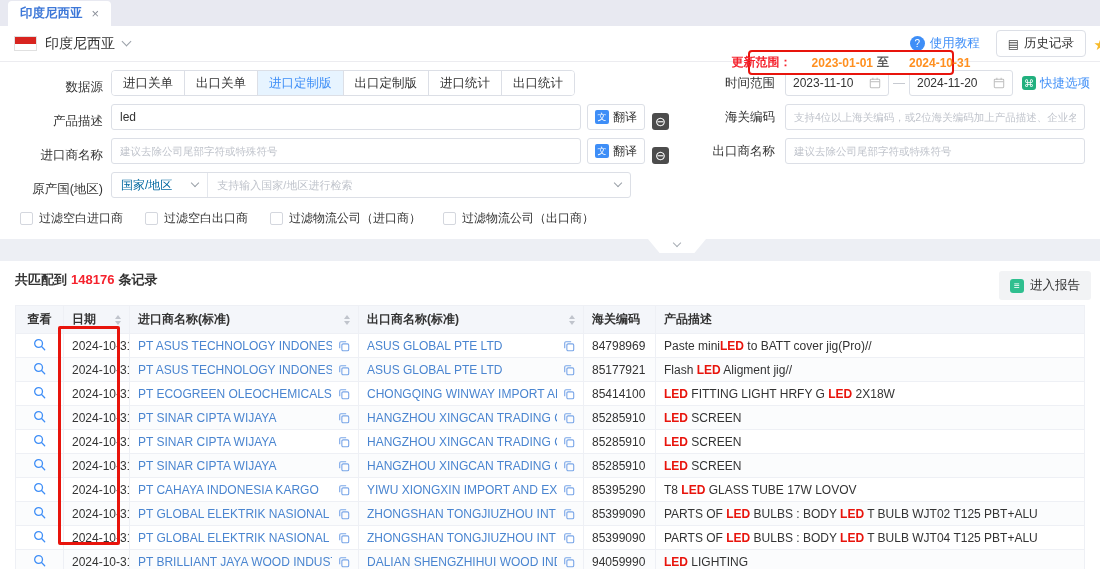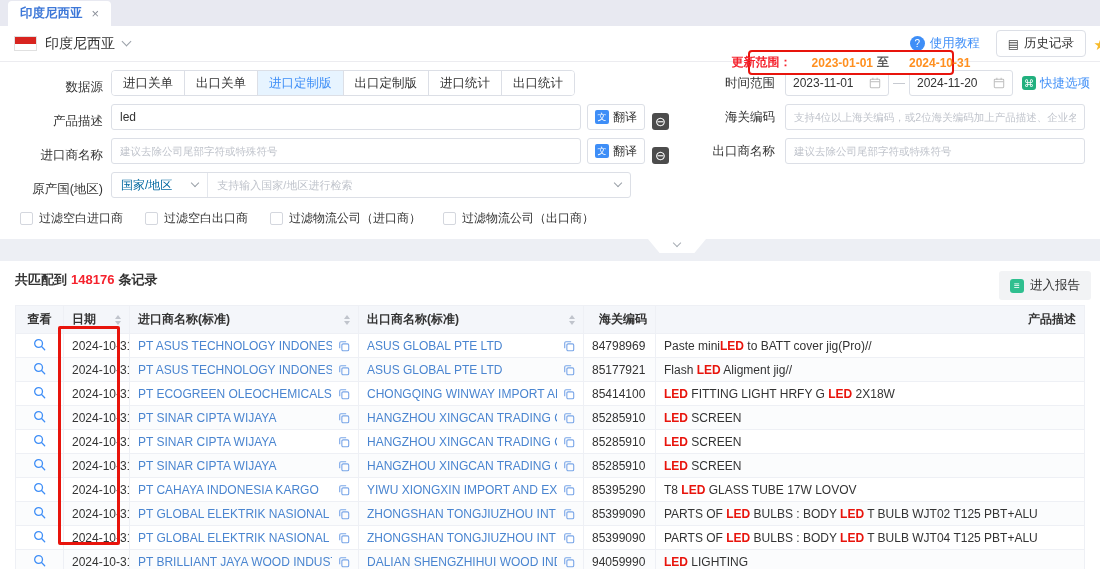--- a/index.html
+++ b/index.html
@@ -91,21 +91,21 @@
   .results-head { display:flex; align-items:flex-start; height:26px; margin-bottom:8px; }
   .summary { font-size:13px; font-weight:bold; color:#333; }
   .summary .count { color:#f5222d; padding:0 4px; }
   .report-btn { margin-left:auto; margin-right:-6px; display:flex; align-items:center; gap:6px;
                 background:#f2f3f5; border-radius:3px; padding:6px 11px; font-size:12.5px; color:#333;
                 cursor:pointer; white-space:nowrap; }
   .ico-report { width:14px; height:14px; border-radius:3px; background:#2fbf8f; color:#fff; font-size:10px;
                 display:inline-flex; align-items:center; justify-content:center; }
   table { width:100%; border-collapse:collapse; table-layout:fixed; font-size:12px; }
   th, td { border:1px solid #eef0f5; height:24px; padding:0 8px; white-space:nowrap; overflow:hidden; }
-  thead th { background:#f4f6fa; height:28px; font-weight:bold; text-align:right; color:#333; }
+  thead th { background:#f4f6fa; height:28px; font-weight:bold; text-align:left; color:#333; }
   tbody tr:nth-child(even) td { background:#fbfcfd; }
   .th-flex { display:flex; align-items:center; }
   .sort { display:inline-flex; flex-direction:column; margin-left:auto; gap:2px; cursor:pointer; }
   .caret-up { width:0; height:0; border-left:3.5px solid transparent; border-right:3.5px solid transparent;
               border-bottom:4.5px solid #c0c4cc; }
   .caret-down { width:0; height:0; border-left:3.5px solid transparent; border-right:3.5px solid transparent;
                 border-top:4.5px solid #c0c4cc; }
   .col-view { width:48px; text-align:center; }
   .col-date { width:66px; }
   .col-importer { width:229px; }
@@ -167,21 +167,21 @@
           <div class="ds-tab">出口关单</div>
           <div class="ds-tab active">进口定制版</div>
           <div class="ds-tab">出口定制版</div>
           <div class="ds-tab">进口统计</div>
           <div class="ds-tab">出口统计</div>
         </div>
     </div>
     <div class="f-right">
       <span class="f-label-r">时间范围</span>
       <span class="date-input">
-        <span class="date-val">2023-11-01</span>
+        <span class="date-val">2023-11-10</span>
         <svg width="12" height="12" viewBox="0 0 14 14">
             <rect x="1.5" y="2.5" width="11" height="10" rx="1" fill="none" stroke="#bfbfbf" stroke-width="1.2"></rect>
             <line x1="1.5" y1="5.5" x2="12.5" y2="5.5" stroke="#bfbfbf" stroke-width="1.2"></line>
             <line x1="4.5" y1="1" x2="4.5" y2="3.5" stroke="#bfbfbf" stroke-width="1.2"></line>
             <line x1="9.5" y1="1" x2="9.5" y2="3.5" stroke="#bfbfbf" stroke-width="1.2"></line>
           </svg>
       </span>
       <span class="date-sep">—</span>
       <span class="date-input">
         <span class="date-val">2024-11-20</span>

